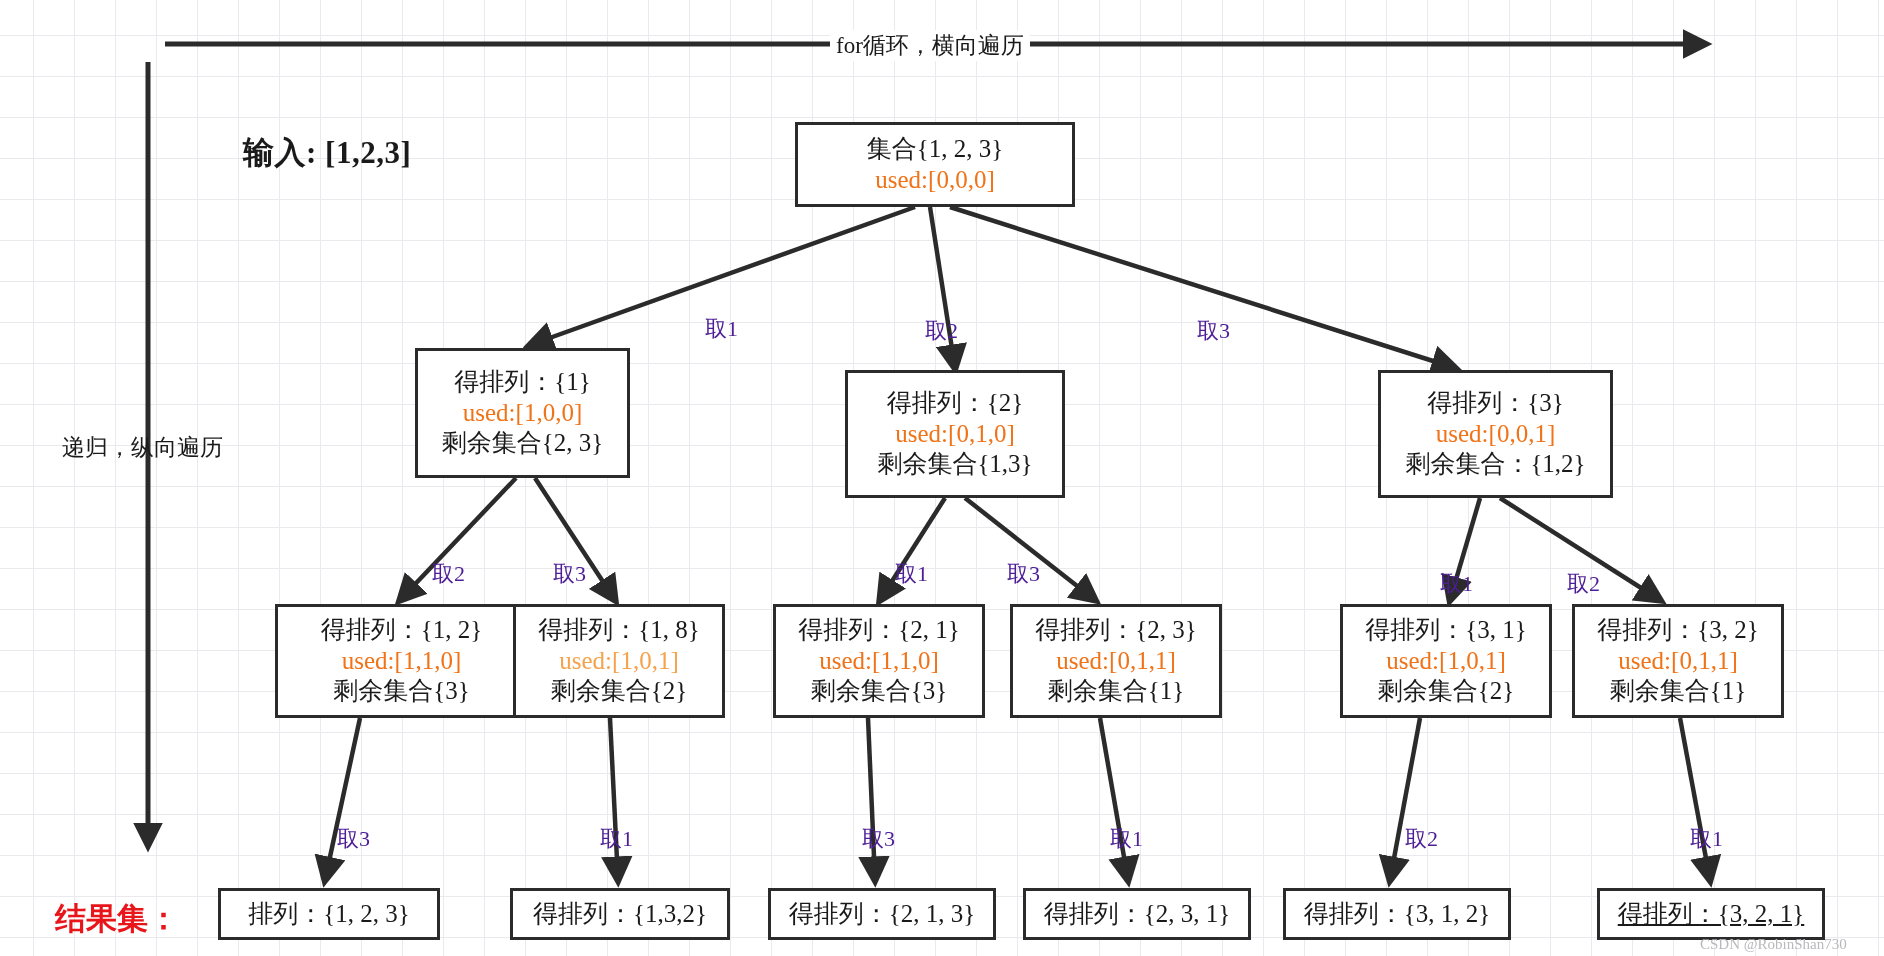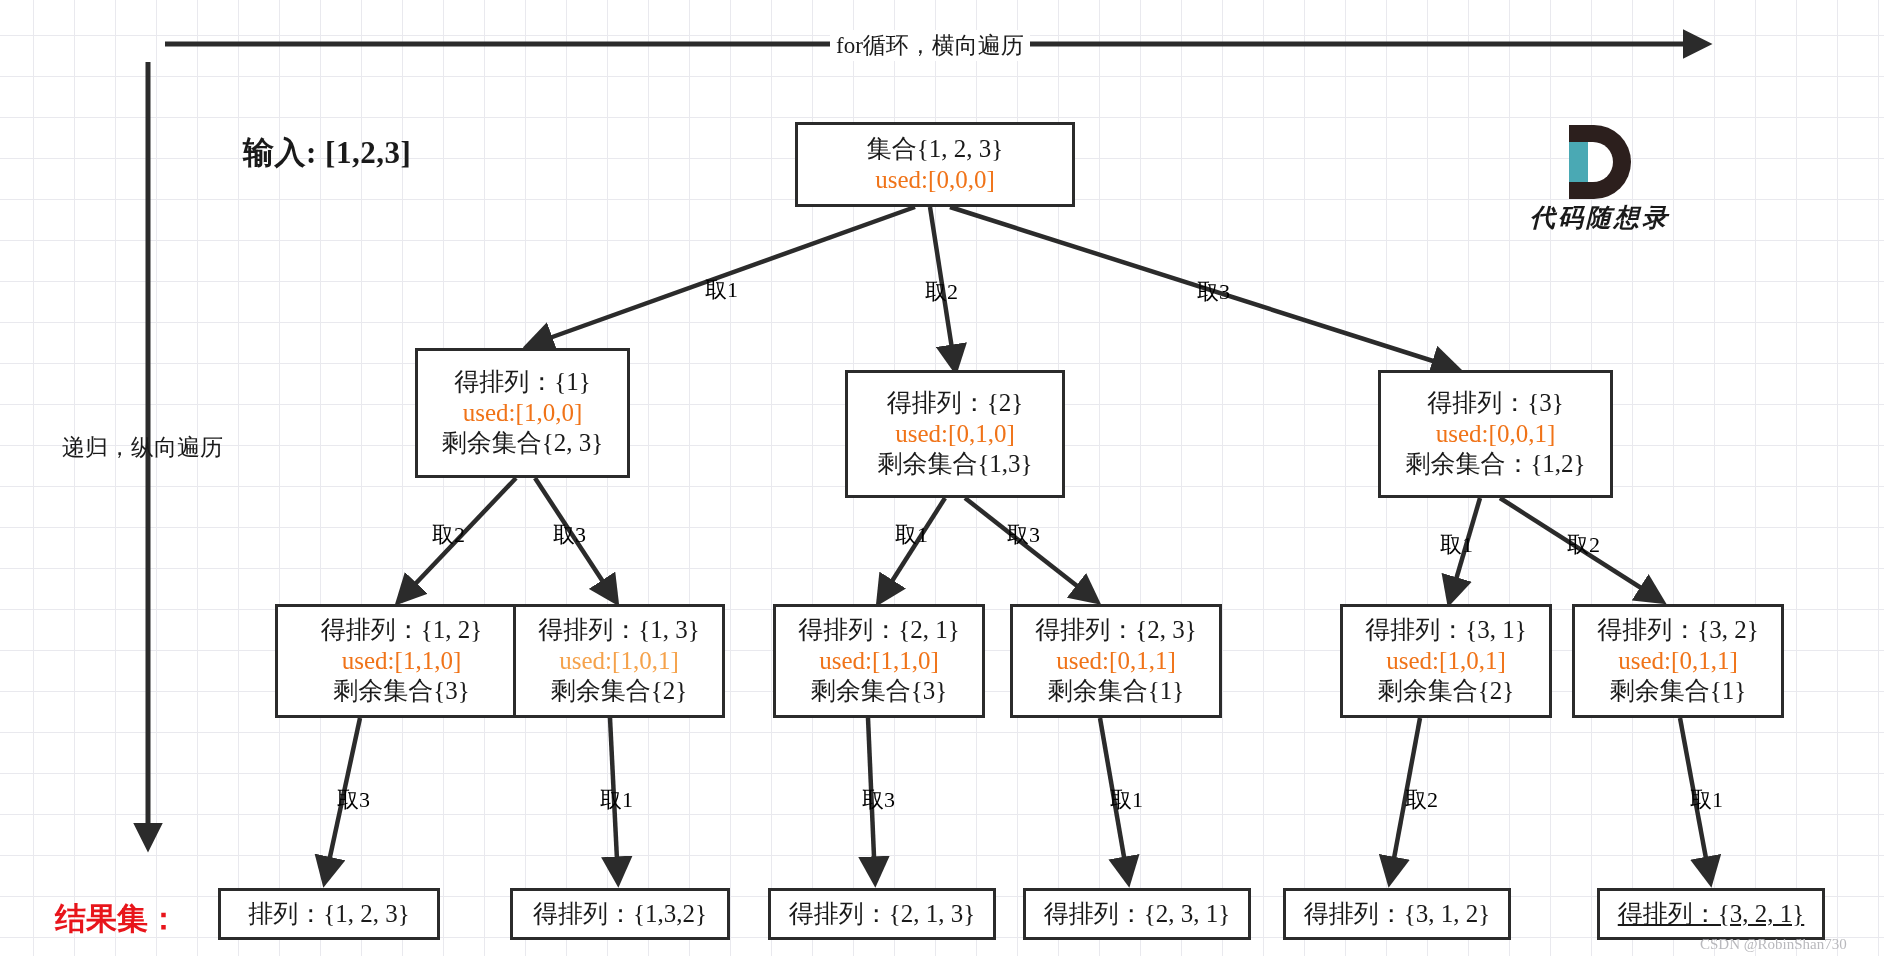--- a/index.html
+++ b/index.html
@@ -37,23 +37,24 @@
     align-items:center;
   }
   .node .l1,.node .l3{font-size:25px;white-space:nowrap;}
   .node .l2{font-size:25px;color:#f07318;white-space:nowrap;}
   .node.dim .l2{color:#f5a24b;}
   .leaf{font-size:25px;white-space:nowrap;}
 
   .edge-label{
     position:absolute;
     font-size:22px;
-    color:#000000;
+    color:#4c1d95;
     white-space:nowrap;
     z-index:3;
+    margin-top:39px;
   }
 
   .free-text{position:absolute;white-space:nowrap;z-index:3;color:#1a1a1a;}
   #top-axis-label{font-size:23px;background:#fff;padding:0 6px;}
   #left-axis-label{font-size:23px;}
   #input-label{font-size:31px;font-weight:bold;letter-spacing:.5px;}
   #result-label{font-size:31px;font-weight:bold;color:#e8151b;}
   #watermark{font-size:15px;color:#b9b9bd;}
 
   
@@ -123,28 +124,20 @@
 </svg>
 
 <div id="node-layer">
 
   <div class="free-text" id="top-axis-label" style="left:830px;top:30px;">for循环，横向遍历</div>
   <div class="free-text" id="left-axis-label" style="left:62px;top:432px;">递归，纵向遍历</div>
   <div class="free-text" id="input-label" style="left:243px;top:132px;">输入: [1,2,3]</div>
   <div class="free-text" id="result-label" style="left:55px;top:898px;">结果集：</div>
   <div class="free-text" id="watermark" style="left:1700px;top:936px;">CSDN @RobinShan730</div>
 
-  <div id="logo" style="left:1530px;top:125px;">
-    <div class="dmark">
-      <div class="d-outer"></div>
-      <div class="d-inner"></div>
-      <div class="d-bar"></div>
-    </div>
-    <div class="logo-text">代码随想录</div>
-  </div>
 
   <div class="node" style="left:795px;top:122px;width:280px;height:85px;">
     <div class="l1">集合{1, 2, 3}</div>
     <div class="l2">used:[0,0,0]</div>
   </div>
 
   <div class="node" style="left:415px;top:348px;width:215px;height:130px;">
     <div class="l1">得排列：{1}</div>
     <div class="l2">used:[1,0,0]</div>
     <div class="l3">剩余集合{2, 3}</div>
@@ -159,21 +152,21 @@
     <div class="l2">used:[0,0,1]</div>
     <div class="l3">剩余集合：{1,2}</div>
   </div>
 
   <div class="node" style="left:275px;top:604px;width:253px;height:114px;">
     <div class="l1">得排列：{1, 2}</div>
     <div class="l2">used:[1,1,0]</div>
     <div class="l3">剩余集合{3}</div>
   </div>
   <div class="node dim" style="left:513px;top:604px;width:212px;height:114px;">
-    <div class="l1">得排列：{1, 3}</div>
+    <div class="l1">得排列：{1, 8}</div>
     <div class="l2">used:[1,0,1]</div>
     <div class="l3">剩余集合{2}</div>
   </div>
   <div class="node" style="left:773px;top:604px;width:212px;height:114px;">
     <div class="l1">得排列：{2, 1}</div>
     <div class="l2">used:[1,1,0]</div>
     <div class="l3">剩余集合{3}</div>
   </div>
   <div class="node" style="left:1010px;top:604px;width:212px;height:114px;">
     <div class="l1">得排列：{2, 3}</div>

